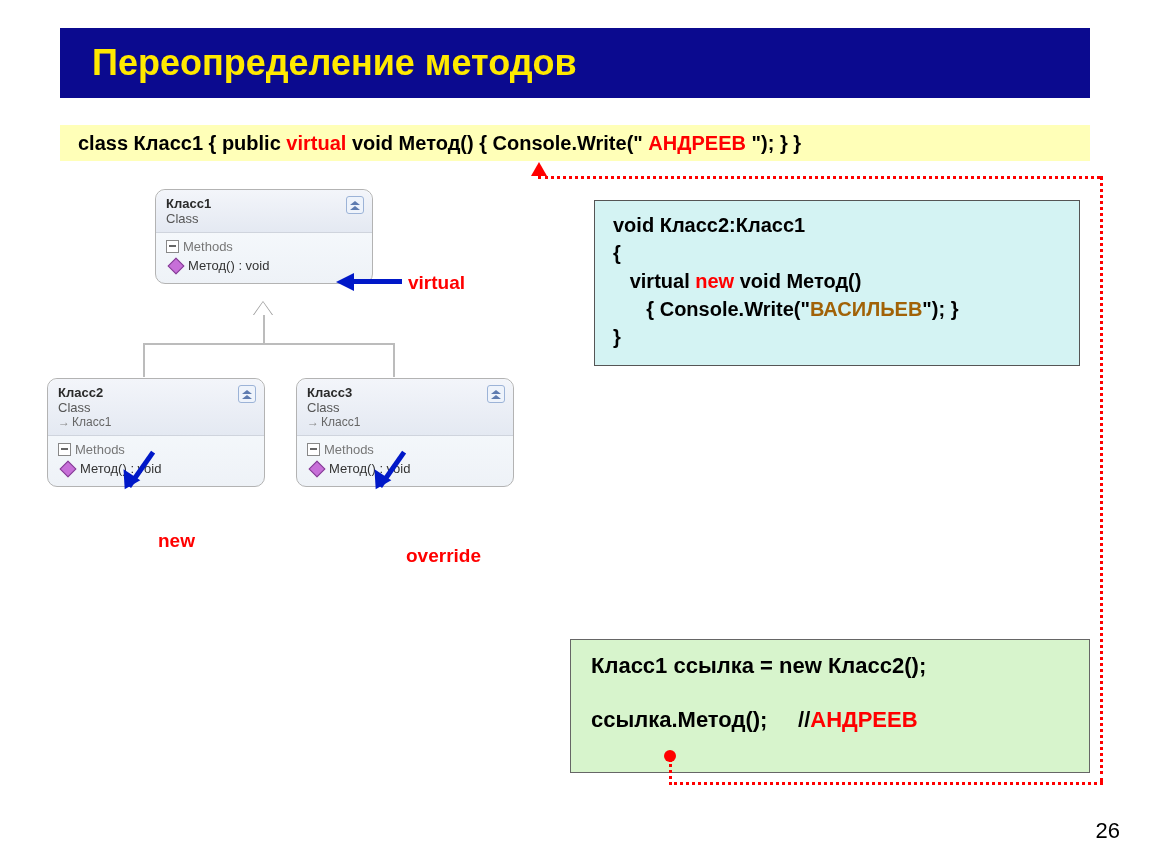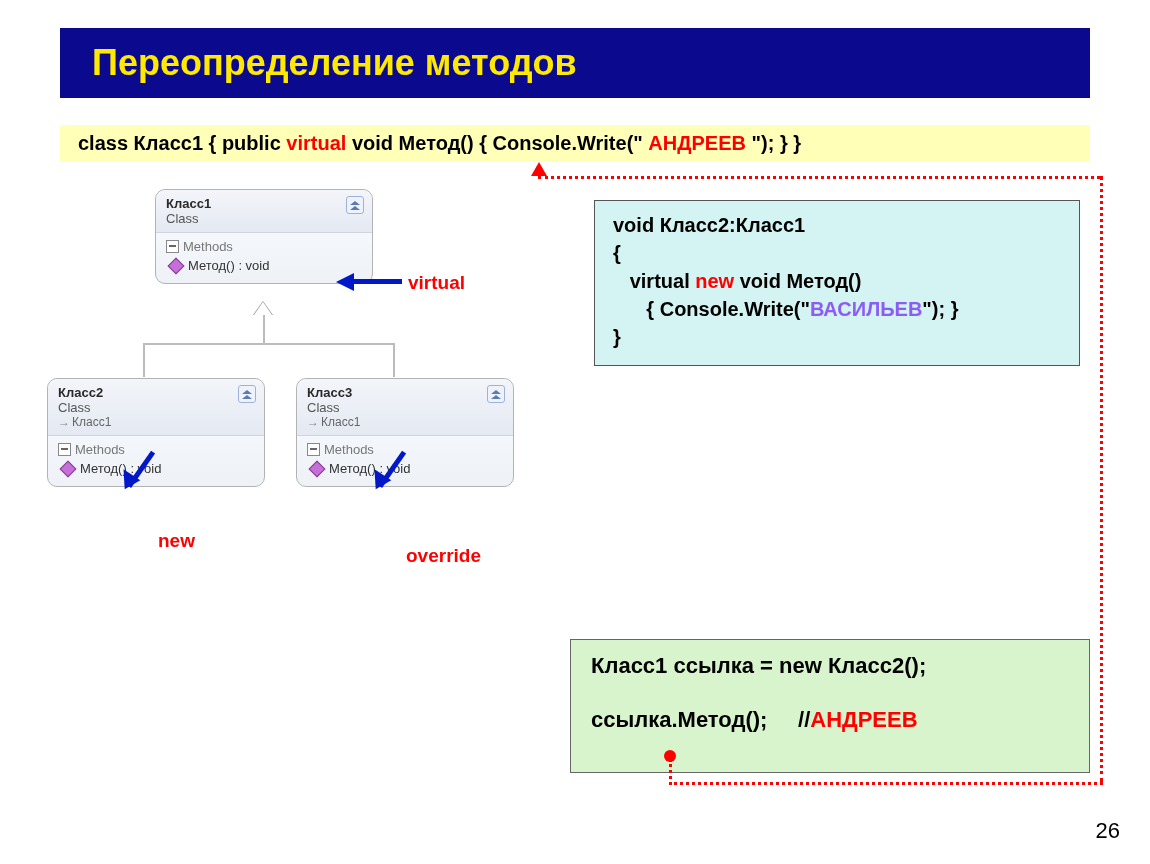--- a/index.html
+++ b/index.html
@@ -1,21 +1,21 @@
 <!DOCTYPE html>
 <html><head>
 <meta charset="utf-8">
 <style>
   html,body{margin:0;padding:0;background:#fff;font-family:Arial,Helvetica,sans-serif;}
   .slide{position:relative;width:1150px;height:864px;background:#fff;}
   .titlebar{position:absolute;left:60px;top:28px;width:1030px;height:70px;background:#0b0a8f;}
   .titlebar span{display:block;padding:14px 0 0 32px;color:#ffe900;font-size:36px;font-weight:bold;}
   .codebar{position:absolute;left:60px;top:125px;width:1030px;height:36px;background:#ffffb8;font-size:20px;font-weight:bold;color:#000;line-height:36px;padding-left:18px;box-sizing:border-box;}
   .red{color:#ff0000;}
-  .blue{color:#8b5cf6;}
+  .blue{color:#a16207;}
   .codebox{position:absolute;background:#d4f3f3;border:1px solid #555;font-size:20px;font-weight:bold;color:#000;padding:10px 18px 14px 18px;line-height:28px;}
   .resbox{position:absolute;background:#d7f4cc;border:1px solid #666;font-size:22px;font-weight:bold;color:#000;padding:6px 20px 32px 20px;line-height:40px;}
   
   .uml{position:absolute;width:216px;border:1px solid #b3b3b3;border-radius:10px;background:linear-gradient(#fafdff,#eef2f7);font-family:Liberation Sans, sans-serif;font-size:13px;color:#333;overflow:hidden;}
   .uml .hdr{background:linear-gradient(#f3f5fa,#e4e9f2);border-bottom:1px solid #cfd4dd;padding:6px 10px 6px 10px;position:relative;border-radius:10px 10px 0 0;}
   .uml .hdr .nm{font-weight:bold;color:#2a2a2a;}
   .uml .hdr .sub{color:#555;}
   .uml .hdr .inh{color:#666;font-size:12px;}
   .uml .sect{padding:6px 10px 10px 10px;}
   .uml .sectlbl{color:#777;}

